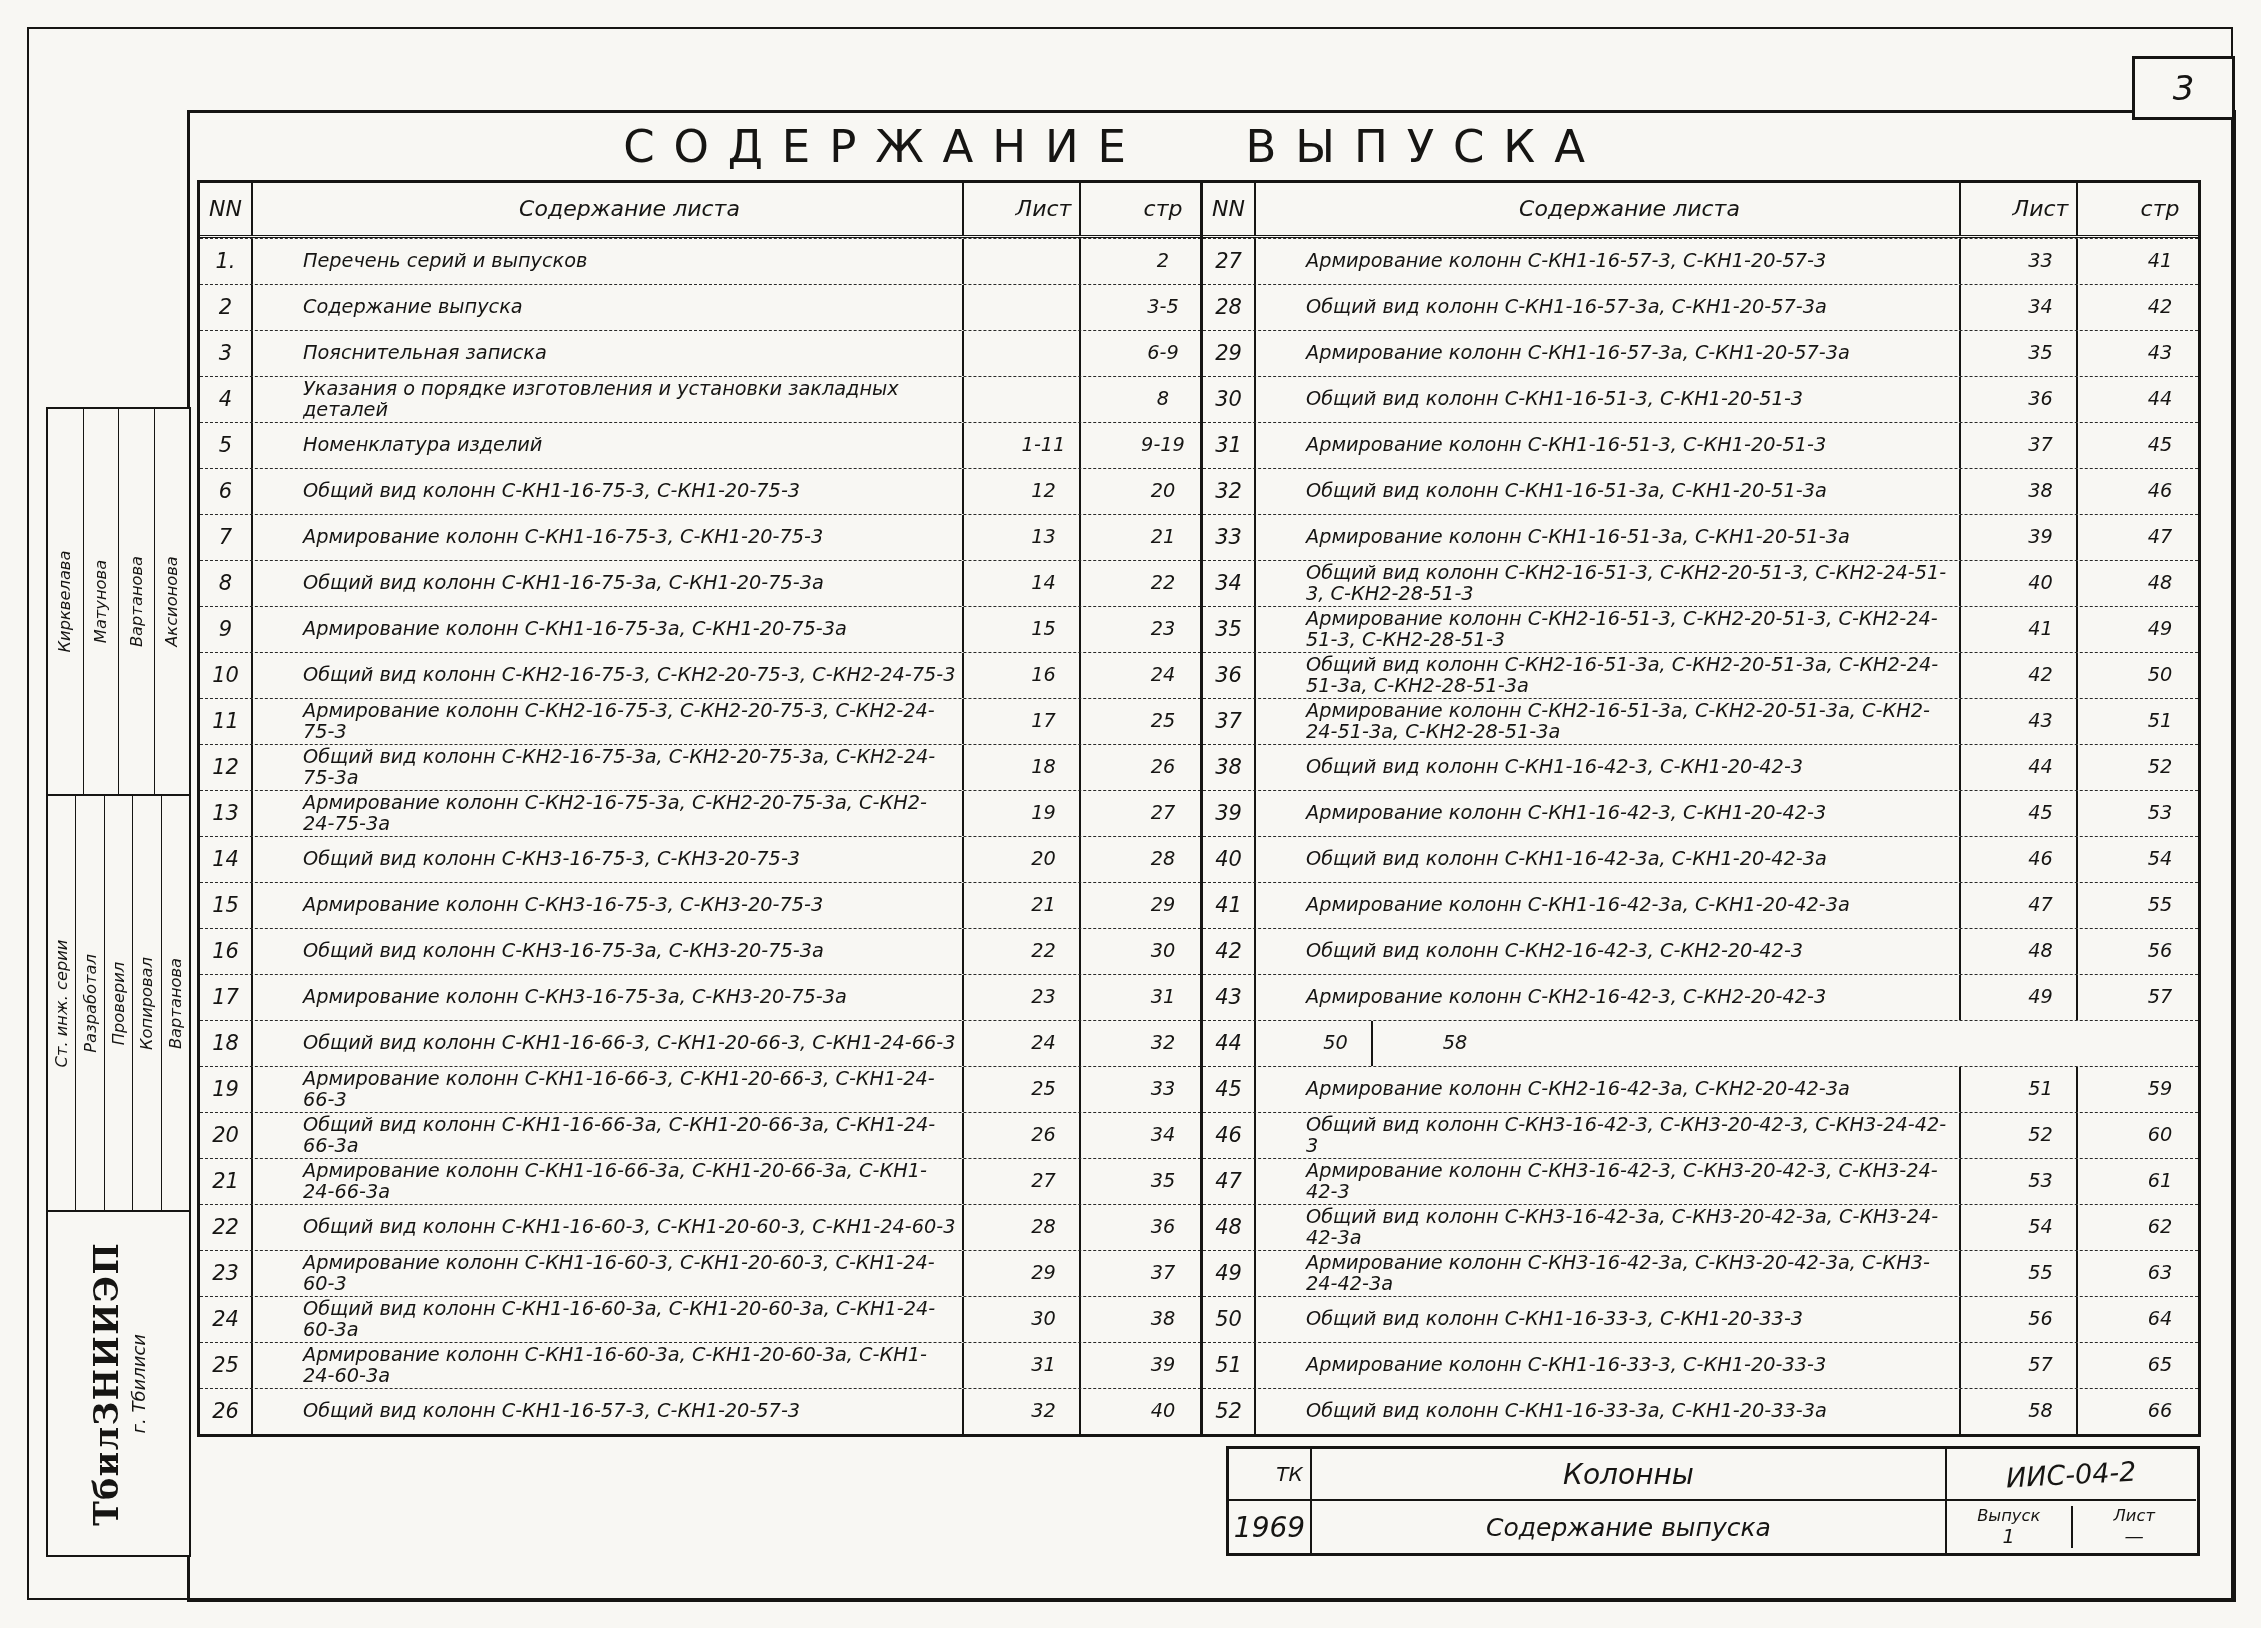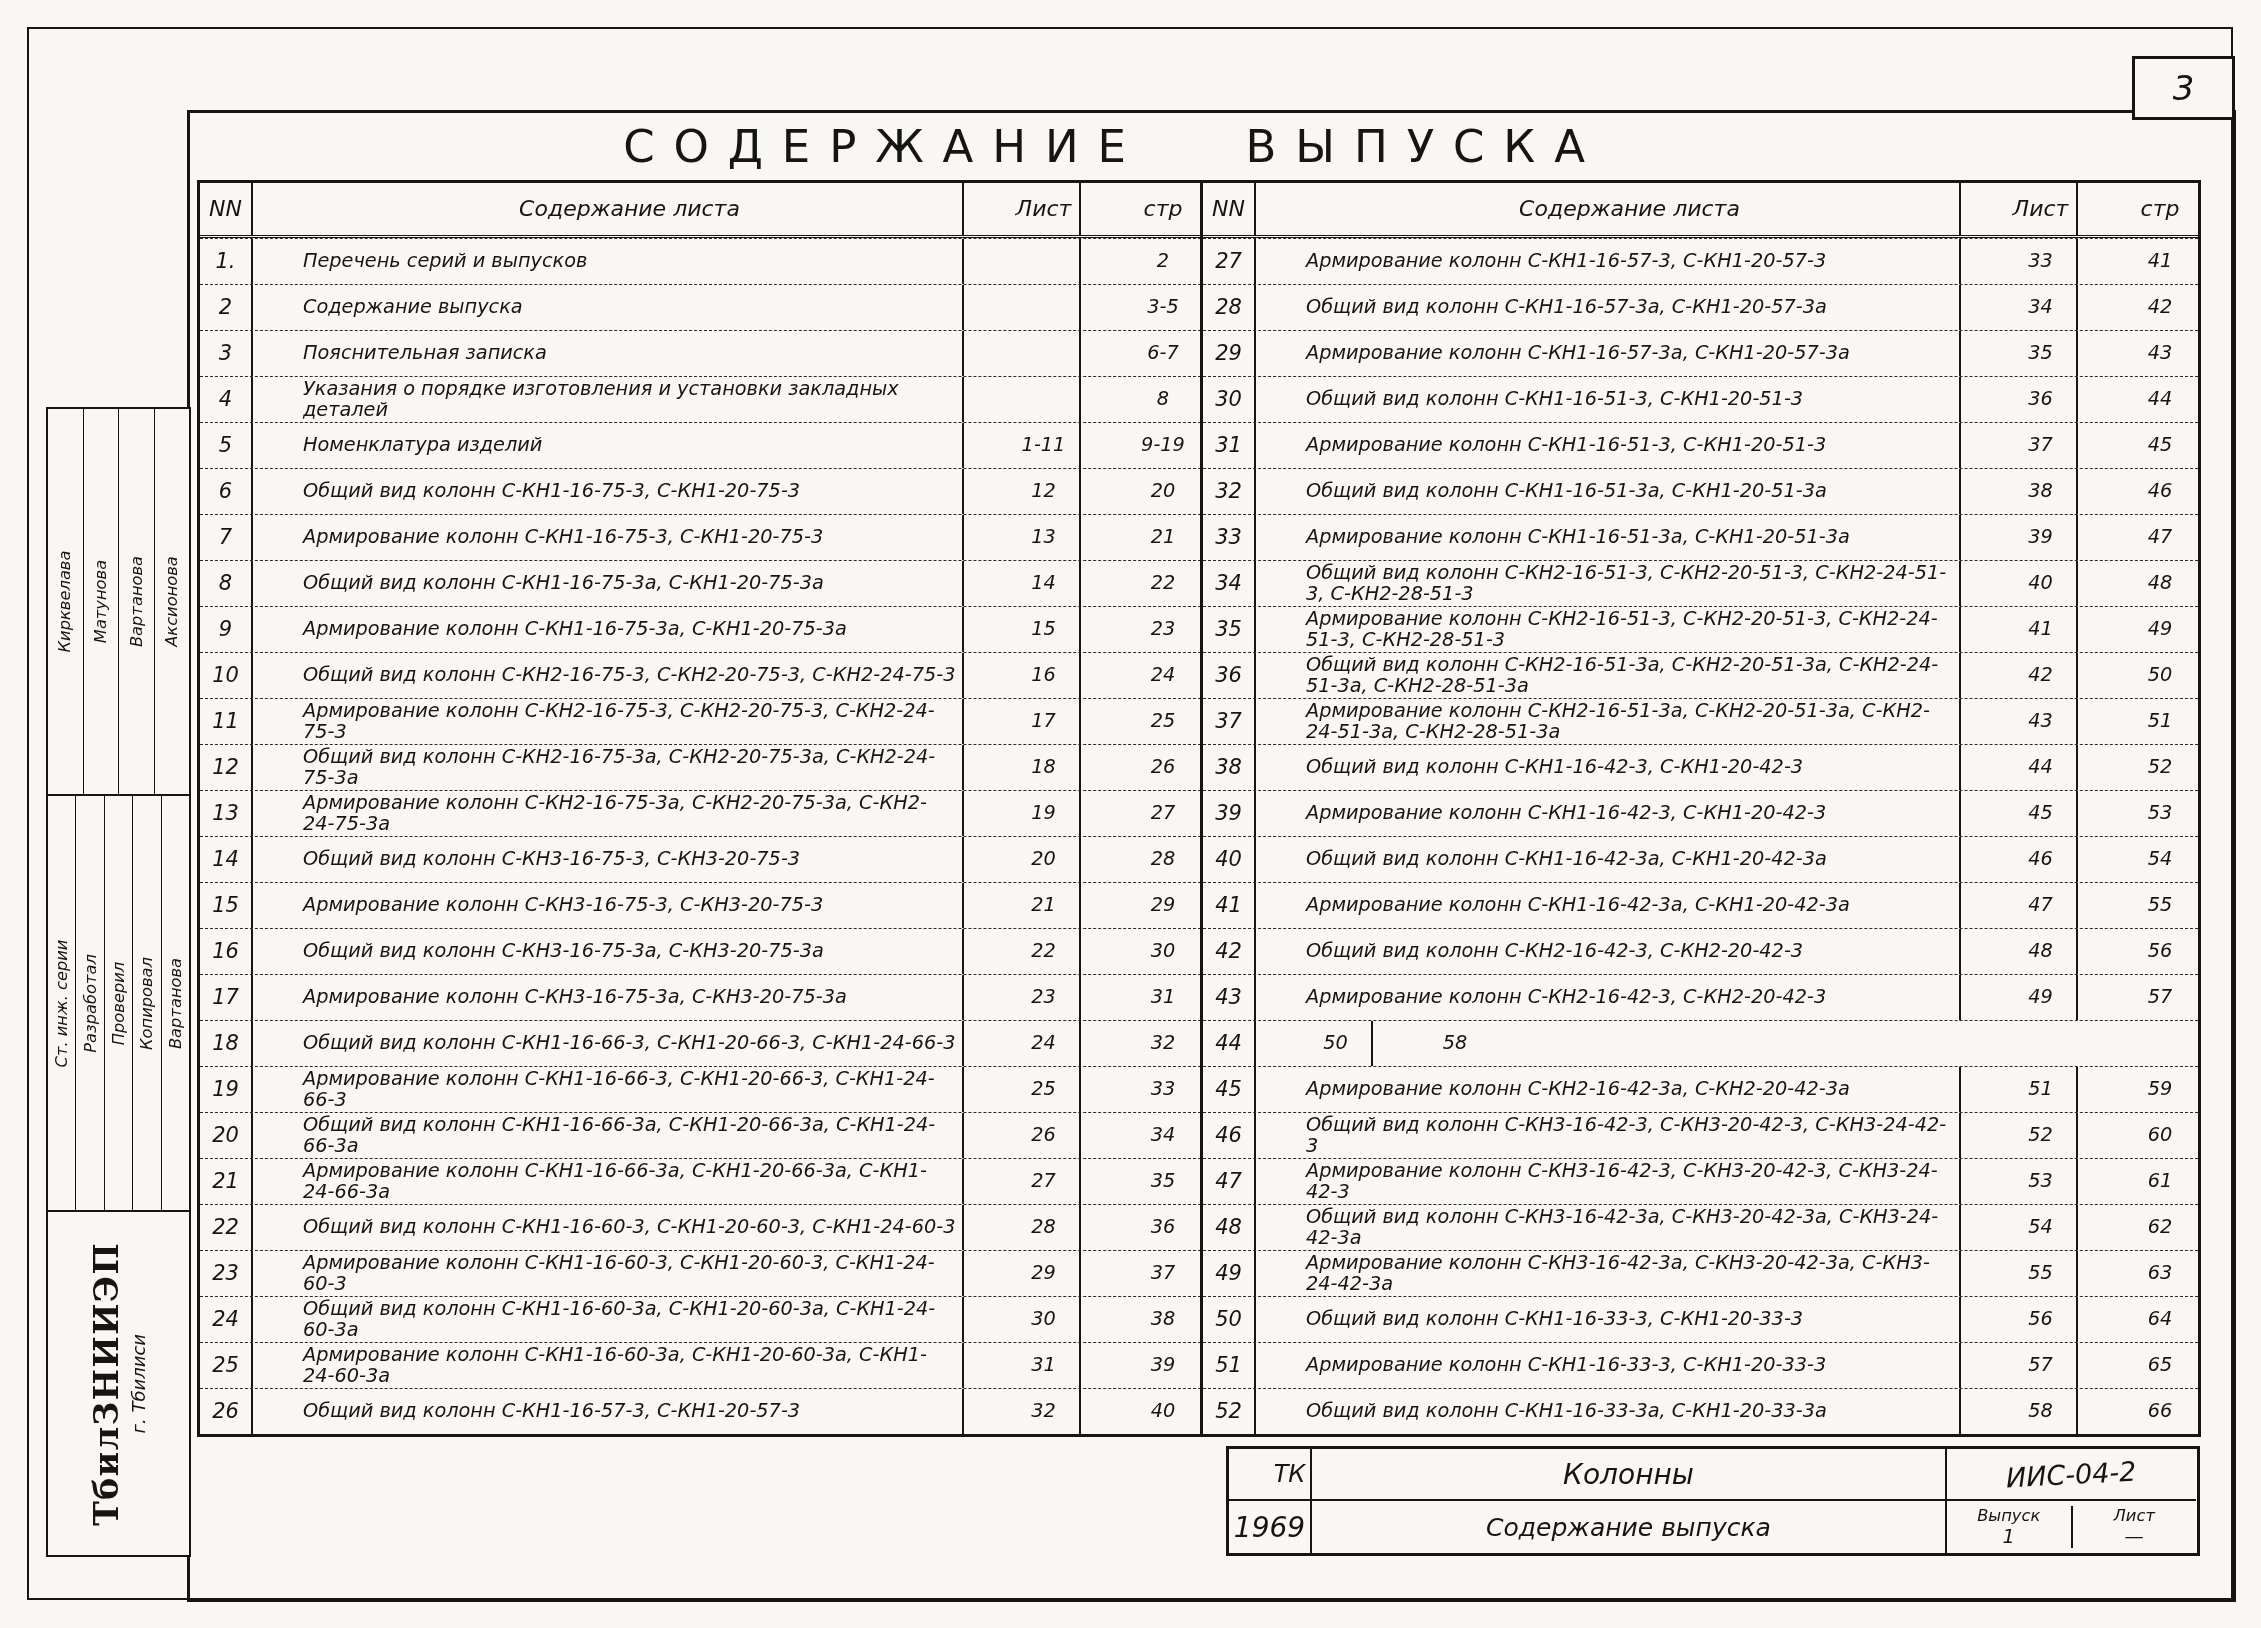--- a/index.html
+++ b/index.html
@@ -43,21 +43,21 @@
   .v-text{transform:rotate(-90deg);white-space:nowrap;font-style:italic;font-size:16.3px;}
   .org-cell{flex:1 1 auto;display:flex;align-items:center;justify-content:center;overflow:hidden;border-bottom:none;}
   .org-rot{transform:rotate(-90deg);white-space:nowrap;text-align:center;display:flex;flex-direction:column;align-items:center;}
   .org-name{font-size:33px;letter-spacing:1.5px;font-weight:600;font-family:"DejaVu Serif",serif;}
   .org-city{font-size:18px;font-style:italic;margin-top:1.5px;}
   
   .title-block{position:absolute;left:1226px;top:1446px;width:968px;height:104px;border:3px solid #161513;
     display:grid;grid-template-columns:83px 635px 249px;grid-template-rows:52px 52px;background:#f8f7f3;}
   .tb-cell{border-right:2.2px solid #161513;border-bottom:2.2px solid #161513;display:flex;align-items:center;justify-content:center;
     font-style:italic;overflow:hidden;}
-  .tb-code{font-size:24px;padding-left:40px;}
+  .tb-code{font-size:20px;padding-left:40px;}
   .tb-year{font-size:28px;border-bottom:none;}
   .tb-project{font-size:28px;}
   .tb-doc{font-size:25px;border-bottom:none;}
   .tb-series{border-right:none;font-size:27px;transform:none;}
   .tb-series .tilt{transform:rotate(-3deg);}
   .tb-sub{border-right:none;border-bottom:none;display:flex;padding:0;}
   .tb-mini{flex:1 1 0;display:flex;flex-direction:column;align-items:center;justify-content:center;border-right:2.2px solid #161513;}
   .tb-mini:last-child{border-right:none;}
   .tb-mini .lbl{font-size:16.3px;font-style:italic;}
   .tb-mini .val{font-size:19.3px;font-style:italic;}
@@ -91,21 +91,21 @@
       <div class="t-row">
         <div class="t-cell c-nn">2</div>
         <div class="t-cell c-content">Содержание выпуска</div>
         <div class="t-cell c-sheet"></div>
         <div class="t-cell c-page">3-5</div>
       </div>
       <div class="t-row">
         <div class="t-cell c-nn">3</div>
         <div class="t-cell c-content">Пояснительная записка</div>
         <div class="t-cell c-sheet"></div>
-        <div class="t-cell c-page">6-7</div>
+        <div class="t-cell c-page">6-9</div>
       </div>
       <div class="t-row">
         <div class="t-cell c-nn">4</div>
         <div class="t-cell c-content">Указания о порядке изготовления и установки закладных деталей</div>
         <div class="t-cell c-sheet"></div>
         <div class="t-cell c-page">8</div>
       </div>
       <div class="t-row">
         <div class="t-cell c-nn">5</div>
         <div class="t-cell c-content">Номенклатура изделий</div>

